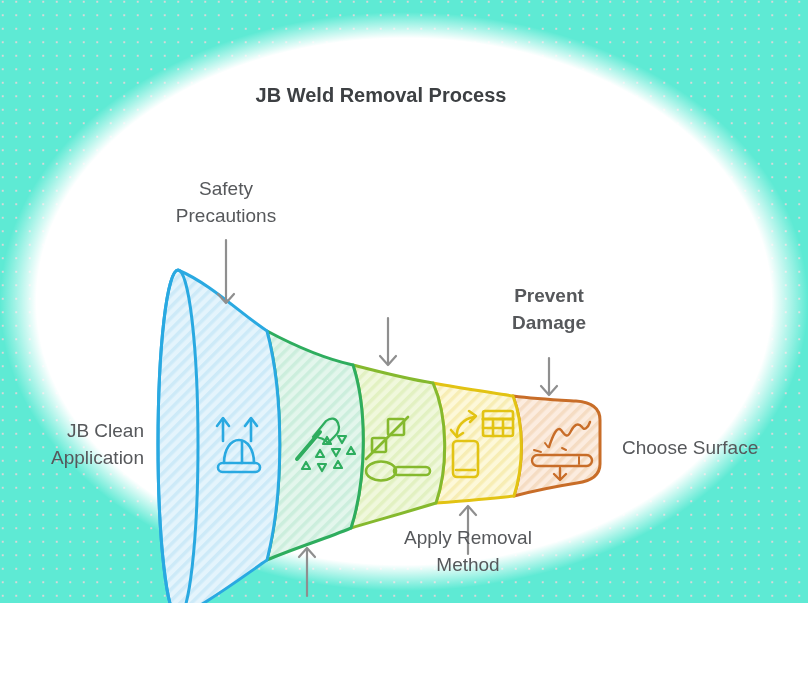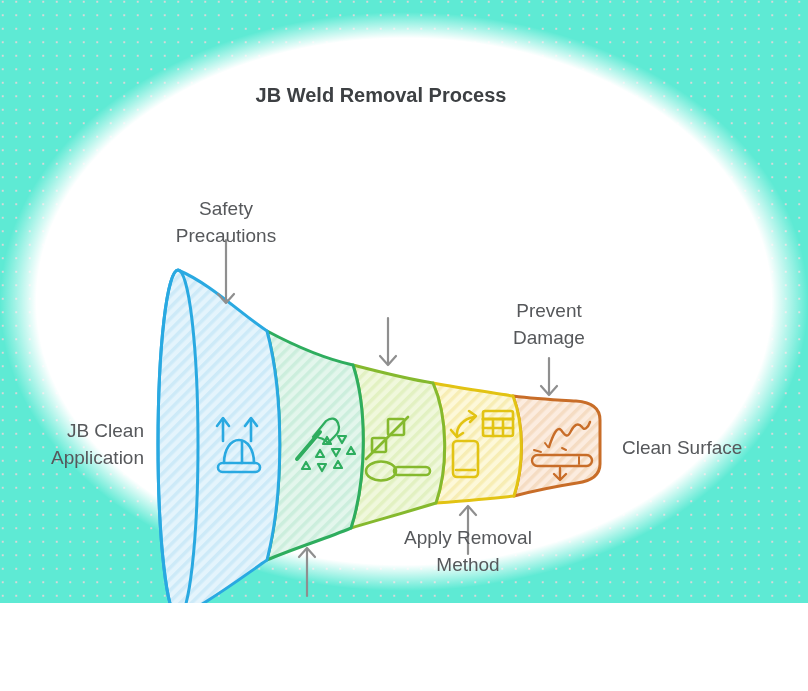--- a/index.html
+++ b/index.html
@@ -162,24 +162,24 @@
       </g>
       <g>
         <path d="M 468,554 L 468,507"></path>
           <path d="M 460,515 L 468,506 L 476,515"></path>
       </g>
     </g>
   </svg>
 
   <div class="title" style="color: rgb(61, 64, 67);">JB Weld Removal Process</div>
 
-  <div class="lbl center" style="left: 226px; top: 175px; width: 130px; color: rgb(86, 88, 91); margin-top: 20px;">Safety Precautions</div>
+  <div class="lbl center" style="left: 226px; top: 175px; width: 130px; color: rgb(86, 88, 91);">Safety Precautions</div>
 
 
-  <div class="lbl center" style="left: 549px; top: 297px; width: 95px; color: rgb(86, 88, 91);">Prevent Damage</div>
+  <div class="lbl center" style="left: 549px; top: 282px; width: 95px; color: rgb(86, 88, 91); font-weight: bold;">Prevent Damage</div>
 
   <div class="lbl right-align" style="left: 34px; top: 417px; width: 110px; color: rgb(86, 88, 91);">JB Clean Application</div>
 
-  <div class="lbl nowrap" style="left: 622px; top: 434px; color: rgb(86, 88, 91);">Clean Surface</div>
+  <div class="lbl nowrap" style="left: 622px; top: 434px; color: rgb(86, 88, 91);">Choose Surface</div>
 
 
   <div class="lbl center" style="left: 468px; top: 524px; width: 170px; color: rgb(86, 88, 91);">Apply Removal Method</div>
 </div>
 
 </body></html>

